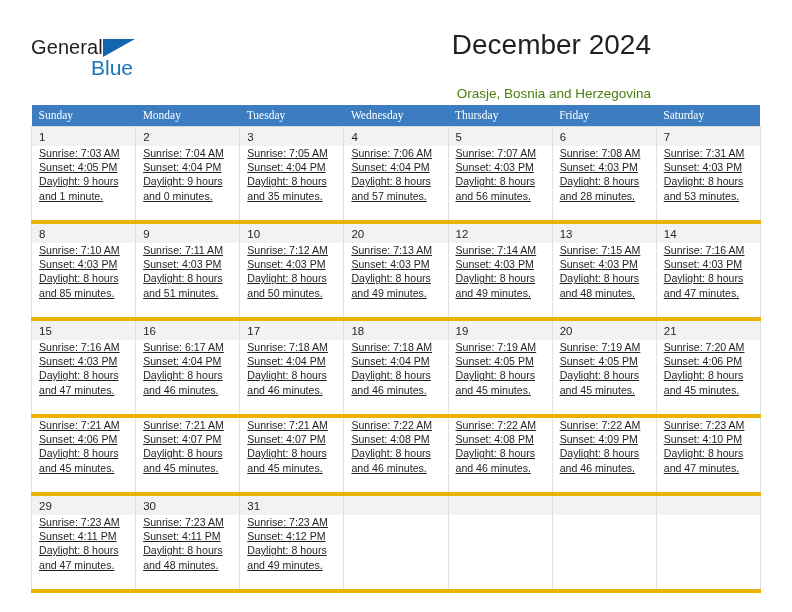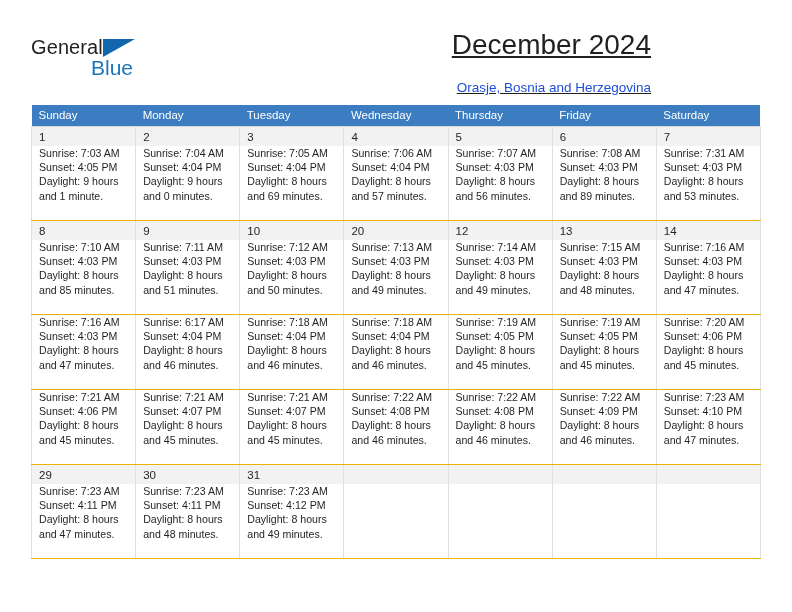--- a/index.html
+++ b/index.html
@@ -62,34 +62,33 @@
     top: 20px;
     font-size: 21px;
     color: #1b75bb;
     font-family: Liberation Sans, sans-serif;
   }
   .title-block {
     position: absolute;
     right: 33px;
     top: 0;
     text-align: right;
-    text-decoration: underline;
   }
   .cal-title {
     font-size: 28px;
     font-weight: normal;
     color: #231f20;
     line-height: 34px;
     white-space: nowrap;
   }
   .cal-subtitle {
     font-size: 13.5px;
-    color: #1d4ed8;
+    color: #4d7c0f;
     line-height: 20px;
-    margin-top: 16px;
+    margin-top: 22px;
     white-space: nowrap;
   }
 
   
   .calendar {
     position: absolute;
     left: 31px;
     top: 105px;
     width: 729px;
     border-collapse: collapse;
@@ -99,43 +98,45 @@
 
   .calendar thead th {
     background: #3b7dc0;
     color: #ffffff;
     font-size: 11.5px;
     font-weight: normal;
     text-align: left;
     padding: 4px 0 5px 7px;
     height: 12px;
     border: none;
+    font-family: Liberation Serif, serif;
   }
 
   .daynum-row td {
     background: #f2f2f2;
     font-size: 11.5px;
     color: #231f20;
     padding: 4px 0 3px 7px;
     border-left: 1px solid #e0e0e0;
     border-right: 1px solid #e0e0e0;
     border-top: 1px solid #d9d9d9;
     vertical-align: top;
   }
   .info-row td {
     background: #ffffff;
     font-size: 10.6px;
     line-height: 14.2px;
     color: #231f20;
     padding: 0 4px 12px 7px;
     border-left: 1px solid #e0e0e0;
     border-right: 1px solid #e0e0e0;
-    border-bottom: 1px solid #eab308;
+    border-bottom: 4px solid #eab308;
     vertical-align: top;
     height: 62px;
+    text-decoration: underline;
   }
   .info-row td .line { display: block; white-space: nowrap; }
   td.empty { background: #ffffff; }
   .daynum-row td.empty { background: #f2f2f2; }
 </style>
 </head>
 <body>
 
 <div class="page">
 
@@ -192,39 +193,39 @@
           <td>
             <span class="line">Sunrise: 7:04 AM</span>
             <span class="line">Sunset: 4:04 PM</span>
             <span class="line">Daylight: 9 hours</span>
             <span class="line">and 0 minutes.</span>
           </td>
           <td>
             <span class="line">Sunrise: 7:05 AM</span>
             <span class="line">Sunset: 4:04 PM</span>
             <span class="line">Daylight: 8 hours</span>
-            <span class="line">and 69 minutes.</span>
+            <span class="line">and 35 minutes.</span>
           </td>
           <td>
             <span class="line">Sunrise: 7:06 AM</span>
             <span class="line">Sunset: 4:04 PM</span>
             <span class="line">Daylight: 8 hours</span>
             <span class="line">and 57 minutes.</span>
           </td>
           <td>
             <span class="line">Sunrise: 7:07 AM</span>
             <span class="line">Sunset: 4:03 PM</span>
             <span class="line">Daylight: 8 hours</span>
             <span class="line">and 56 minutes.</span>
           </td>
           <td>
             <span class="line">Sunrise: 7:08 AM</span>
             <span class="line">Sunset: 4:03 PM</span>
             <span class="line">Daylight: 8 hours</span>
-            <span class="line">and 89 minutes.</span>
+            <span class="line">and 28 minutes.</span>
           </td>
           <td>
             <span class="line">Sunrise: 7:31 AM</span>
             <span class="line">Sunset: 4:03 PM</span>
             <span class="line">Daylight: 8 hours</span>
             <span class="line">and 53 minutes.</span>
           </td>
         </tr>
         <tr class="daynum-row">
           <td>8</td>
@@ -272,20 +273,29 @@
             <span class="line">Daylight: 8 hours</span>
             <span class="line">and 48 minutes.</span>
           </td>
           <td>
             <span class="line">Sunrise: 7:16 AM</span>
             <span class="line">Sunset: 4:03 PM</span>
             <span class="line">Daylight: 8 hours</span>
             <span class="line">and 47 minutes.</span>
           </td>
         </tr>
+        <tr class="daynum-row">
+          <td>15</td>
+          <td>16</td>
+          <td>17</td>
+          <td>18</td>
+          <td>19</td>
+          <td>20</td>
+          <td>21</td>
+        </tr>
         <tr class="info-row">
           <td>
             <span class="line">Sunrise: 7:16 AM</span>
             <span class="line">Sunset: 4:03 PM</span>
             <span class="line">Daylight: 8 hours</span>
             <span class="line">and 47 minutes.</span>
           </td>
           <td>
             <span class="line">Sunrise: 6:17 AM</span>
             <span class="line">Sunset: 4:04 PM</span>

